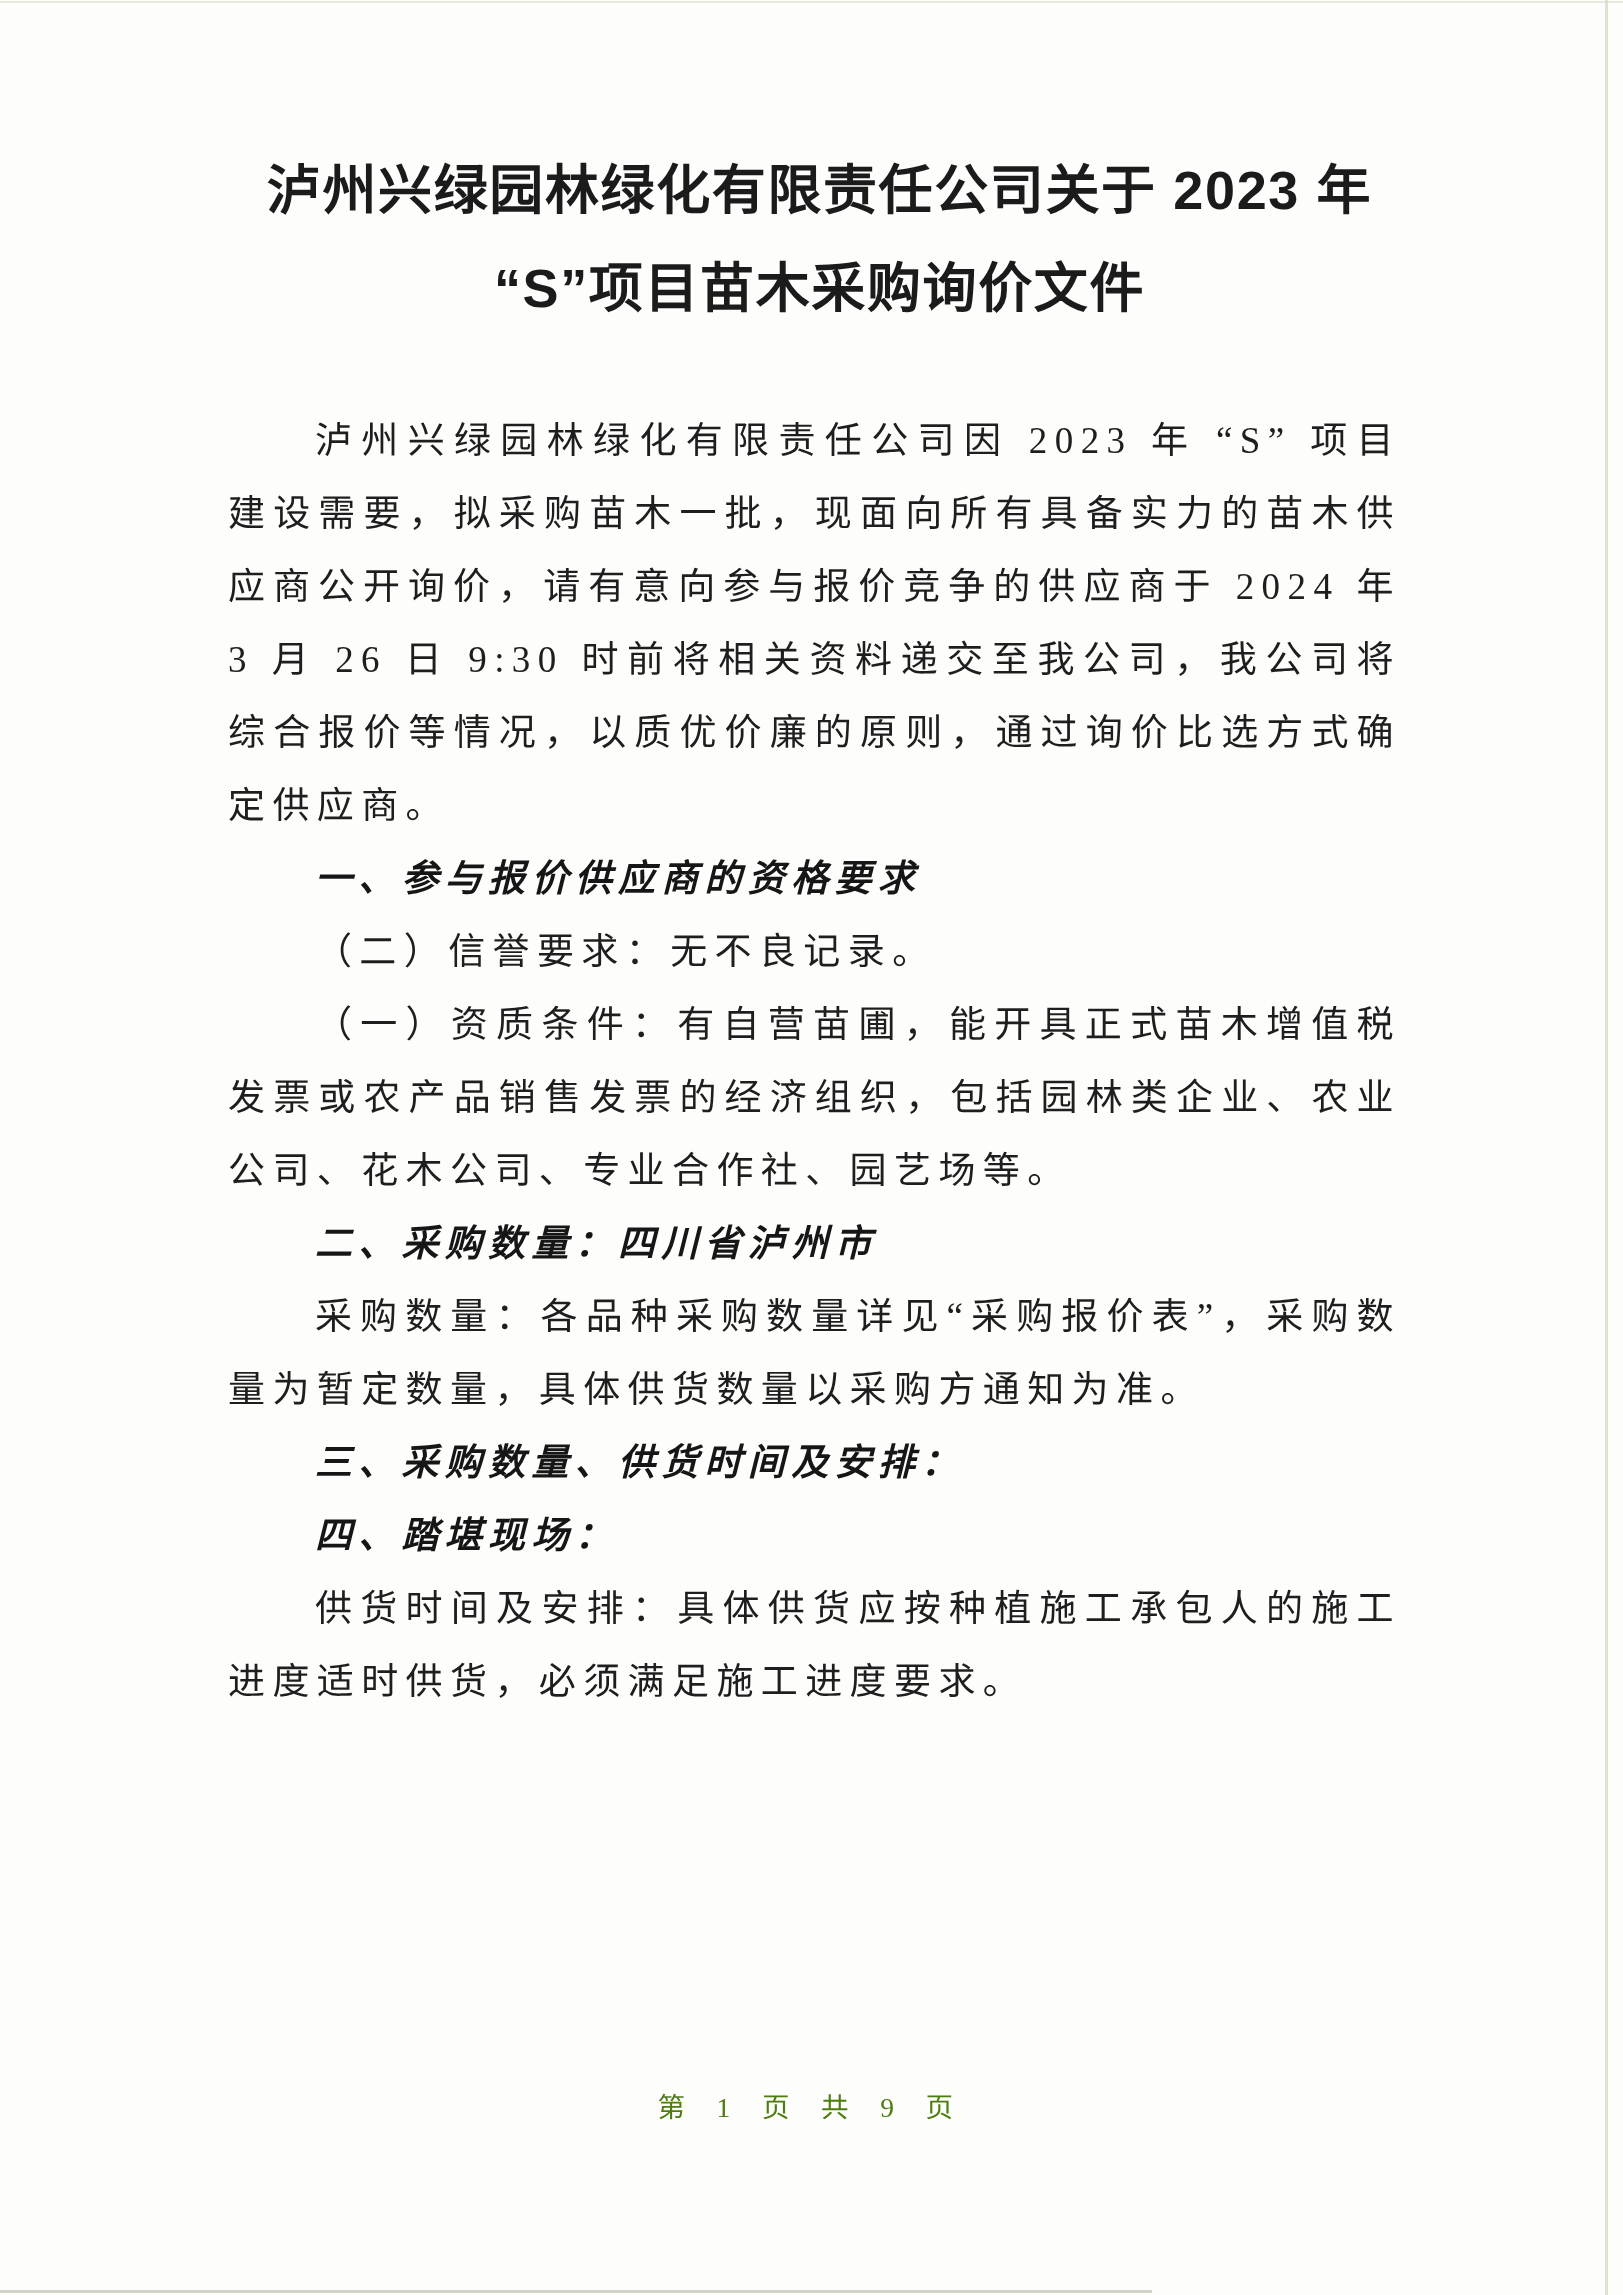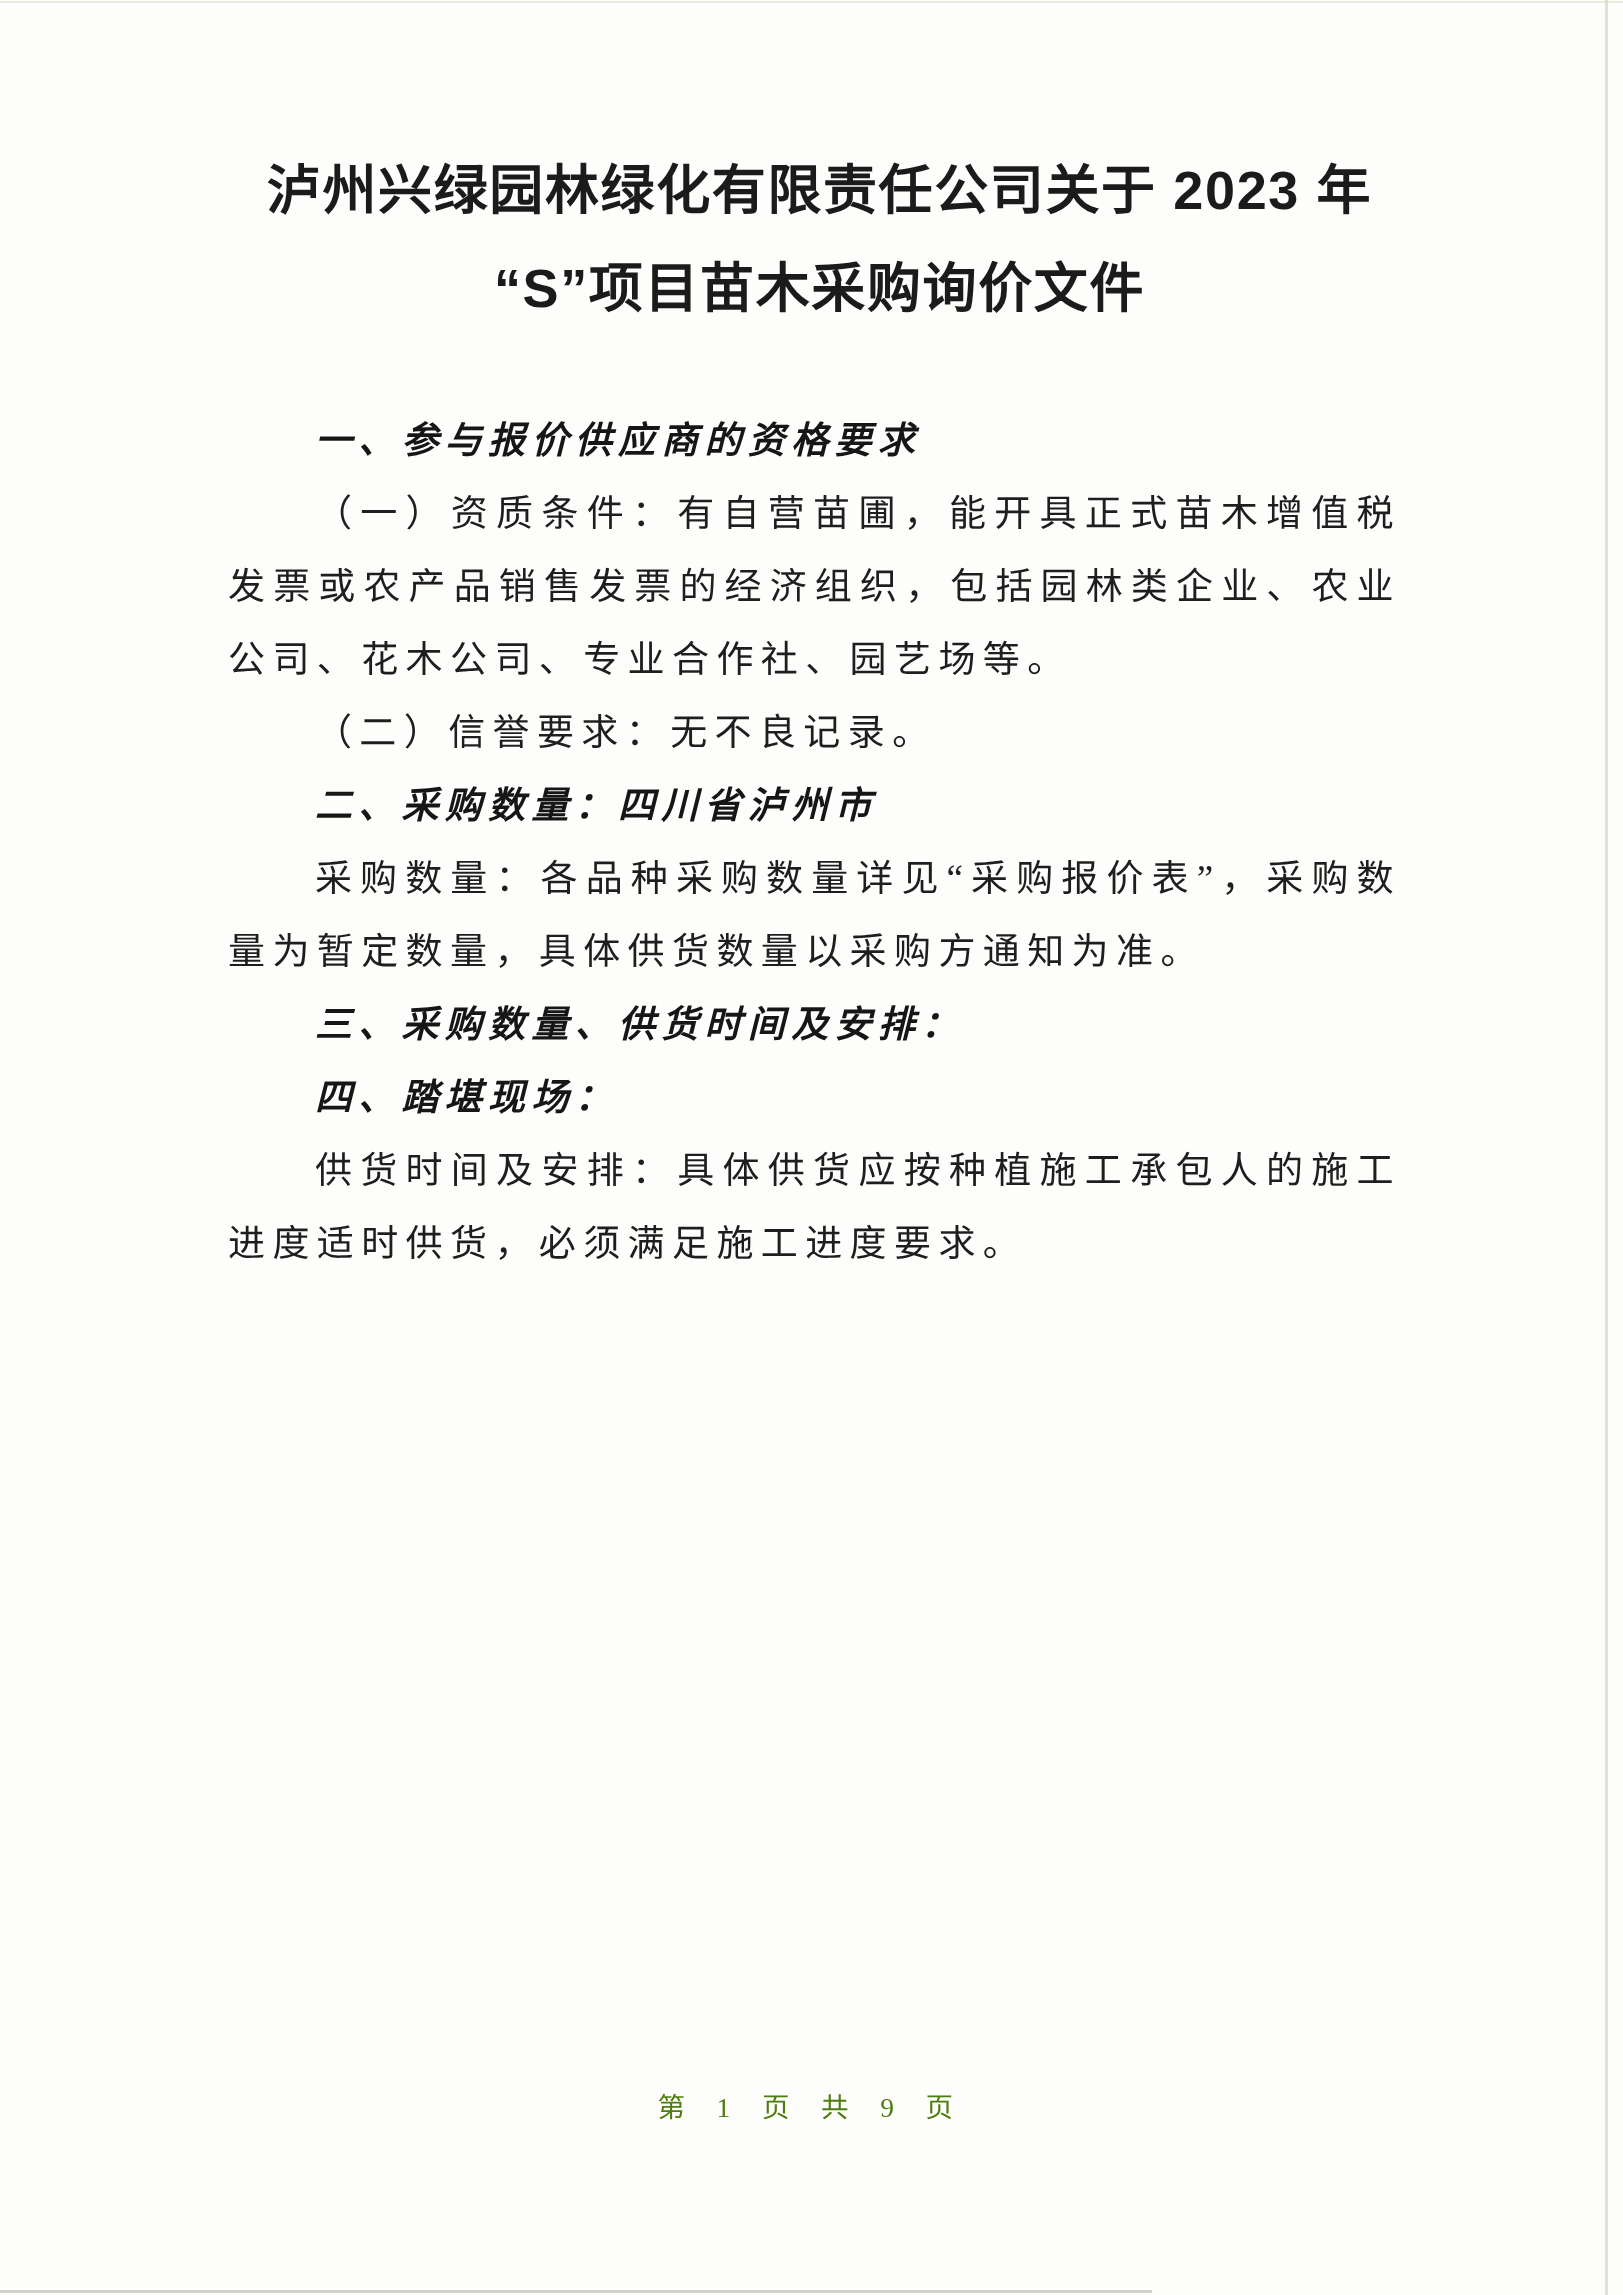--- a/index.html
+++ b/index.html
@@ -92,23 +92,24 @@
   <div class="scan-edge-top"></div>
   <div class="scan-edge-right"></div>
   <div class="scan-edge-bottom"></div>
 
   <header class="doc-title">
     <div class="title-line">泸州兴绿园林绿化有限责任公司关于 2023 年</div>
     <div class="title-line">“S”项目苗木采购询价文件</div>
   </header>
 
   <main class="doc-body">
+    <p class="para body">泸州兴绿园林绿化有限责任公司因 2023 年 “S” 项目建设需要，拟采购苗木一批，现面向所有具备实力的苗木供应商公开询价，请有意向参与报价竞争的供应商于 2024 年 3 月 26 日 9:30 时前将相关资料递交至我公司，我公司将综合报价等情况，以质优价廉的原则，通过询价比选方式确定供应商。</p>
     <p class="para heading">一、参与报价供应商的资格要求</p>
+    <p class="para body">（二）信誉要求：无不良记录。</p>
     <p class="para body">（一）资质条件：有自营苗圃，能开具正式苗木增值税发票或农产品销售发票的经济组织，包括园林类企业、农业公司、花木公司、专业合作社、园艺场等。</p>
-    <p class="para body">（二）信誉要求：无不良记录。</p>
     <p class="para heading">二、采购数量：四川省泸州市</p>
     <p class="para body">采购数量：各品种采购数量详见“采购报价表”，采购数量为暂定数量，具体供货数量以采购方通知为准。</p>
     <p class="para heading">三、采购数量、供货时间及安排：</p>
     <p class="para heading">四、踏堪现场：</p>
     <p class="para body">供货时间及安排：具体供货应按种植施工承包人的施工进度适时供货，必须满足施工进度要求。</p>
   </main>
 
   <footer class="doc-footer">
     <span>第 1 页 共 9 页</span>
   </footer>

